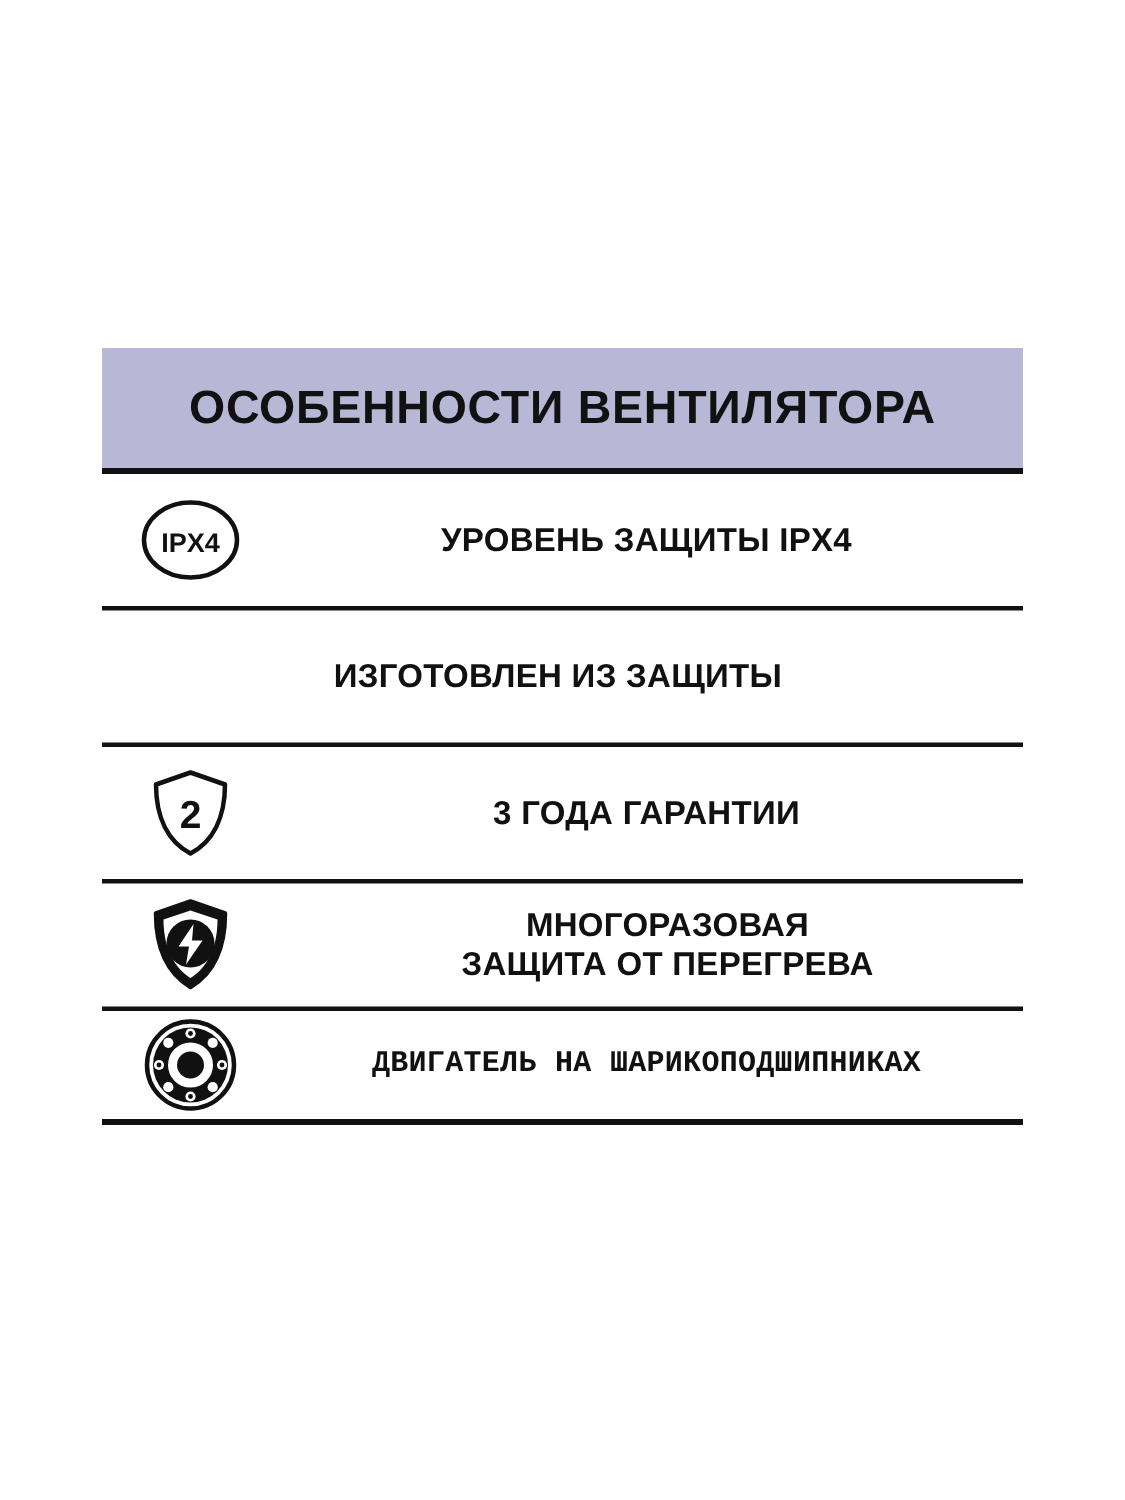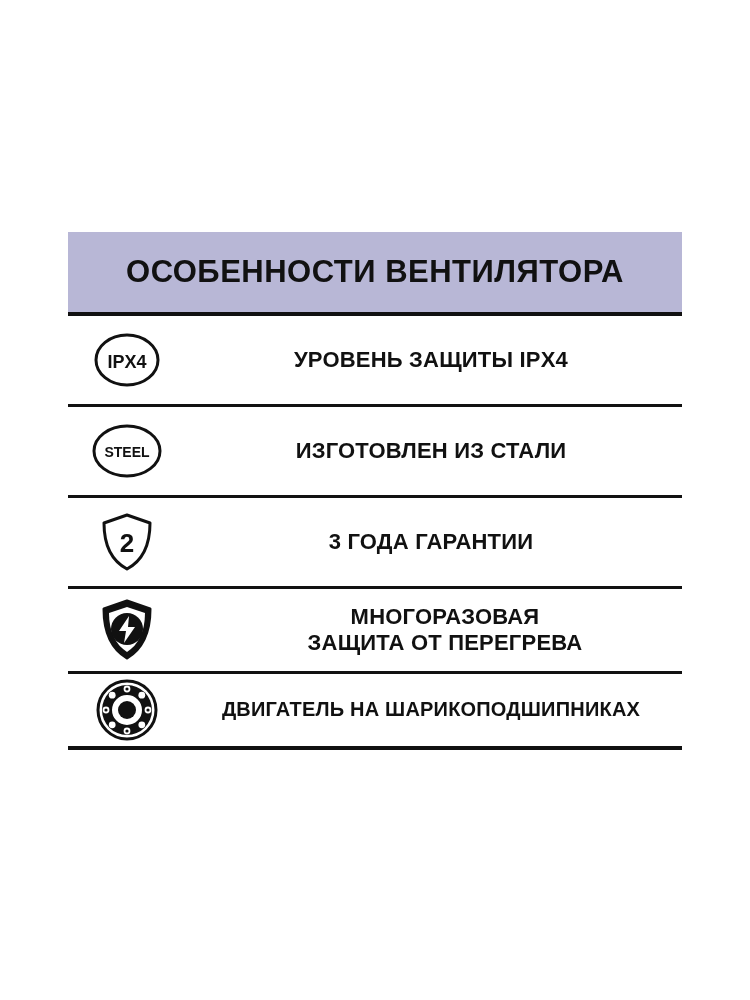--- a/index.html
+++ b/index.html
@@ -79,20 +79,21 @@
   }
   .label-text.small {
     font-size: 20px;
   }
   .row-tall {
     height: 82px;
     gap: 28px;
   }
   .row-bearing {
     height: 72px;
+    font-family: Liberation Mono, monospace;
   }
   svg {
     display: block;
   }
   .ico-text {
     font-family: "Liberation Sans", sans-serif;
     font-weight: bold;
     fill: #111111;
   }
 </style>
@@ -119,30 +120,22 @@
         </span>
       </div>
       <div class="label-cell">
         <div class="label-text">УРОВЕНЬ ЗАЩИТЫ IPX4</div>
       </div>
     </div>
 
     <div class="rule thin"></div>
 
     <div class="feature-row">
-      <div class="icon-cell">
-        <span>
-          <svg width="72" height="56" viewBox="0 0 72 56">
-            <ellipse cx="36" cy="28" rx="33" ry="25" fill="#ffffff" stroke="#111111" stroke-width="3"></ellipse>
-            <text class="ico-text" x="36" y="34" font-size="14" text-anchor="middle">STEEL</text>
-          </svg>
-        </span>
-      </div>
-      <div class="label-cell">
-        <div class="label-text">ИЗГОТОВЛЕН ИЗ СТАЛИ</div>
+      <div class="label-cell">
+        <div class="label-text">ИЗГОТОВЛЕН ИЗ ЗАЩИТЫ</div>
       </div>
     </div>
 
     <div class="rule thin"></div>
 
     <div class="feature-row">
       <div class="icon-cell">
         <span>
           <svg width="60" height="62" viewBox="0 0 60 62">
             <path d="M30 4 L53 12 C53 34 45 50 30 58 C15 50 7 34 7 12 Z" fill="#ffffff" stroke="#111111" stroke-width="3" stroke-linejoin="round"></path>

